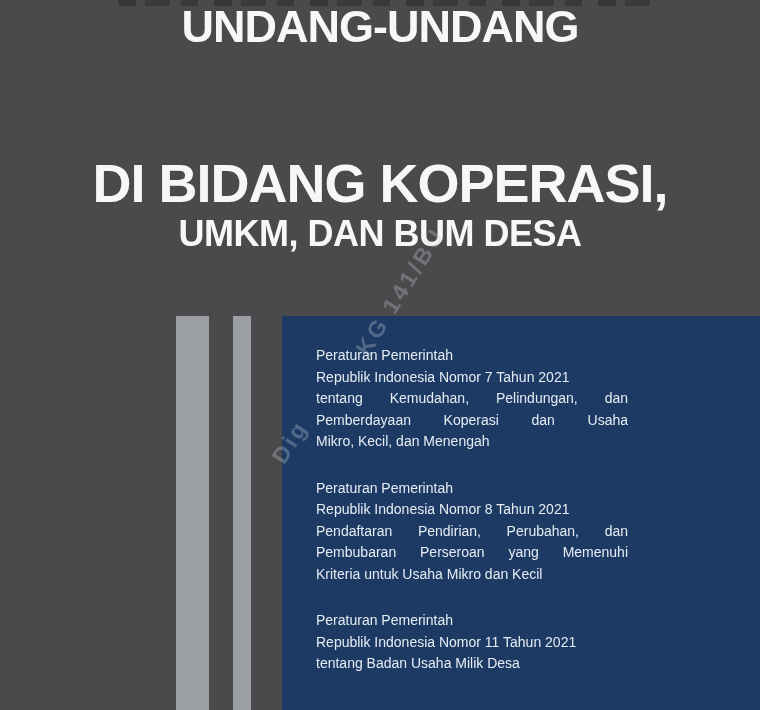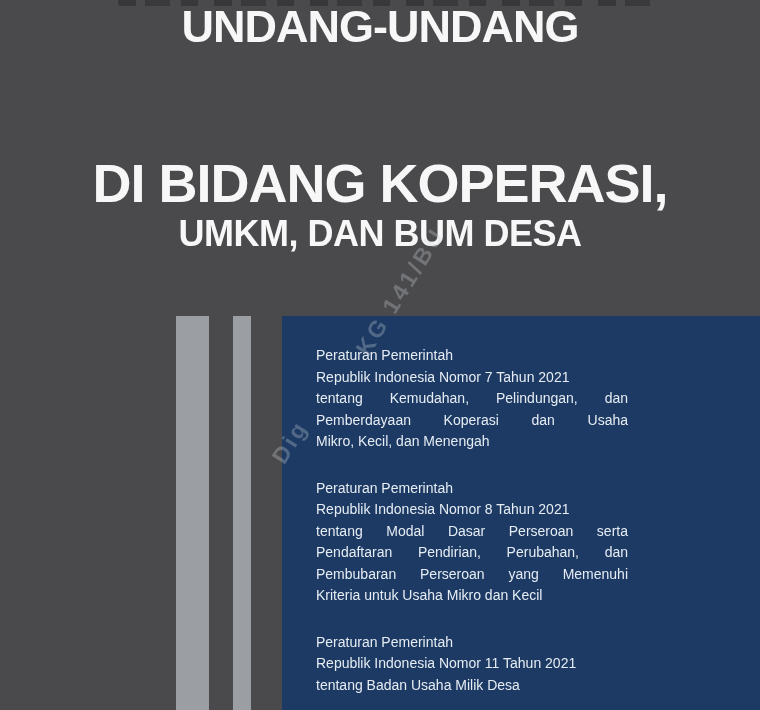--- a/index.html
+++ b/index.html
@@ -81,21 +81,20 @@
         <div class="reg-para">
           <div class="pline">Peraturan Pemerintah</div>
           <div class="pline">Republik Indonesia Nomor 7 Tahun 2021</div>
           <div class="pline just">tentang Kemudahan, Pelindungan, dan</div>
           <div class="pline just">Pemberdayaan Koperasi dan Usaha</div>
           <div class="pline">Mikro, Kecil, dan Menengah</div>
         </div>
         <div class="reg-para">
           <div class="pline">Peraturan Pemerintah</div>
           <div class="pline">Republik Indonesia Nomor 8 Tahun 2021</div>
-          <div class="pline just">tentang Modal Dasar Perseroan serta</div>
           <div class="pline just">Pendaftaran Pendirian, Perubahan, dan</div>
           <div class="pline just">Pembubaran Perseroan yang Memenuhi</div>
           <div class="pline">Kriteria untuk Usaha Mikro dan Kecil</div>
         </div>
         <div class="reg-para">
           <div class="pline">Peraturan Pemerintah</div>
           <div class="pline">Republik Indonesia Nomor 11 Tahun 2021</div>
           <div class="pline">tentang Badan Usaha Milik Desa</div>
         </div>
       </div>

